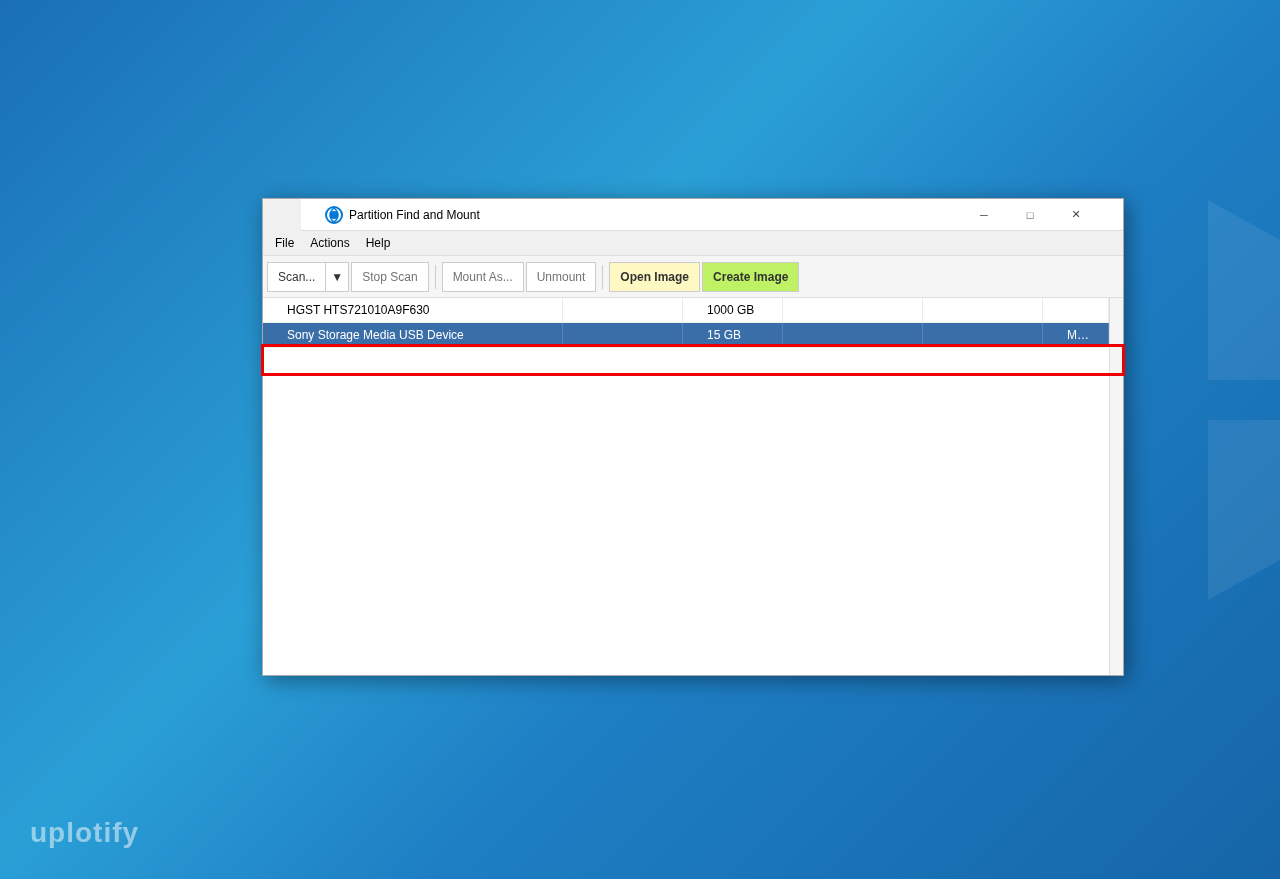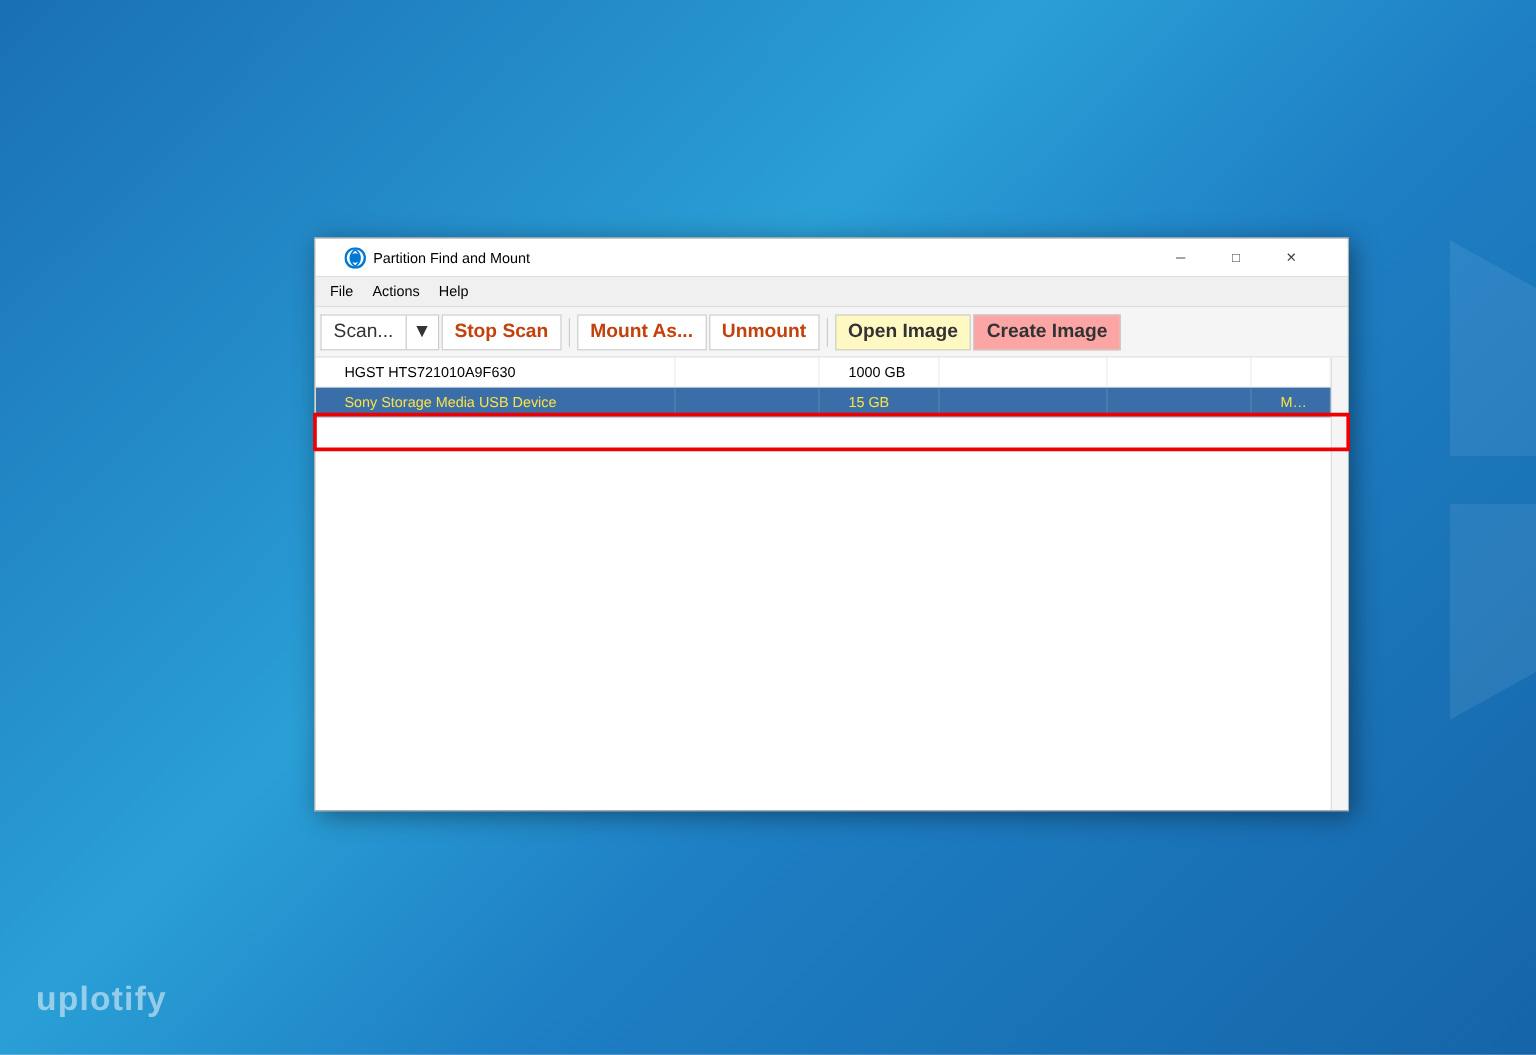--- a/index.html
+++ b/index.html
@@ -51,20 +51,21 @@
 
     
     .title-bar {
       height: 32px;
       background: #fff;
       display: flex;
       align-items: center;
       padding: 0 24px;
       border-bottom: 1px solid #ddd;
       flex-shrink: 0;
+      margin-left: 38px;
     }
 
     .title-bar-icon {
       width: 18px;
       height: 18px;
       margin-right: 6px;
       flex-shrink: 0;
     }
 
     .title-bar-text {
@@ -121,32 +122,31 @@
       gap: 2px;
       flex-shrink: 0;
     }
 
     .toolbar-btn {
       height: 30px;
       padding: 0 10px;
       border: 1px solid #ccc;
       background: #fff;
       cursor: pointer;
-      font-size: 16px;
+      font-size: 12px;
       color: #333;
       display: flex;
       align-items: center;
       gap: 4px;
       white-space: nowrap;
     }
 
     .toolbar-btn.disabled {
-      color: #c2410c;
+      color: #737373;
       cursor: default;
-      font-weight: bold;
     }
 
     .toolbar-btn.scan-main {
       border-right: none;
     }
 
     .toolbar-btn.scan-dropdown {
       padding: 0 5px;
       border-left: 1px solid #ccc;
     }
@@ -162,21 +162,21 @@
       margin: 0 4px;
     }
 
     .toolbar-btn.open-image {
       font-weight: 600;
       background: #fef9c3;
     }
 
     .toolbar-btn.create-image {
       font-weight: 600;
-      background: #fca5a5;
+      background: #bef264;
     }
 
     
     .table-container {
       flex: 1;
       background: #fff;
       overflow: hidden;
       display: flex;
       flex-direction: column;
     }
@@ -199,21 +199,21 @@
 
     .table-row {
       display: grid;
       grid-template-columns: 300px 120px 100px 140px 120px 1fr;
       border-bottom: 1px solid #eee;
       cursor: pointer;
     }
 
     .table-row.selected {
       background: #3a6ea8;
-      color: #fde047;
+      color: #ffffff;
     }
 
     .table-cell {
       padding: 5px 24px;
       font-size: 12px;
       overflow: hidden;
       text-overflow: ellipsis;
       white-space: nowrap;
       border-right: 1px solid rgba(0,0,0,0.08);
     }

